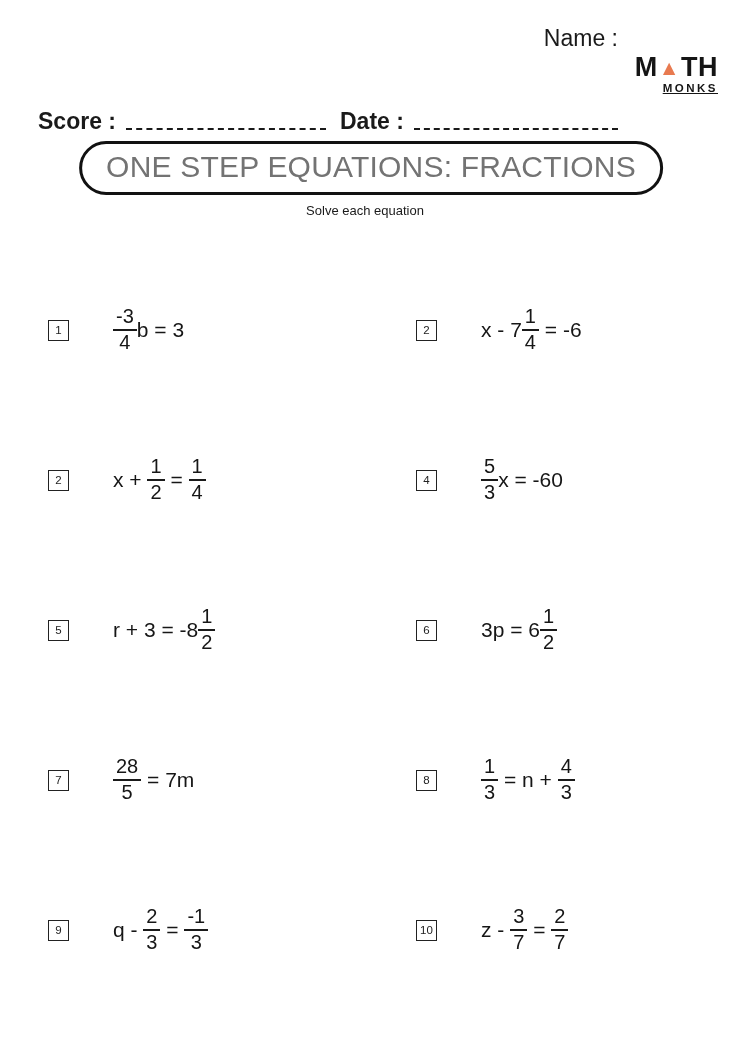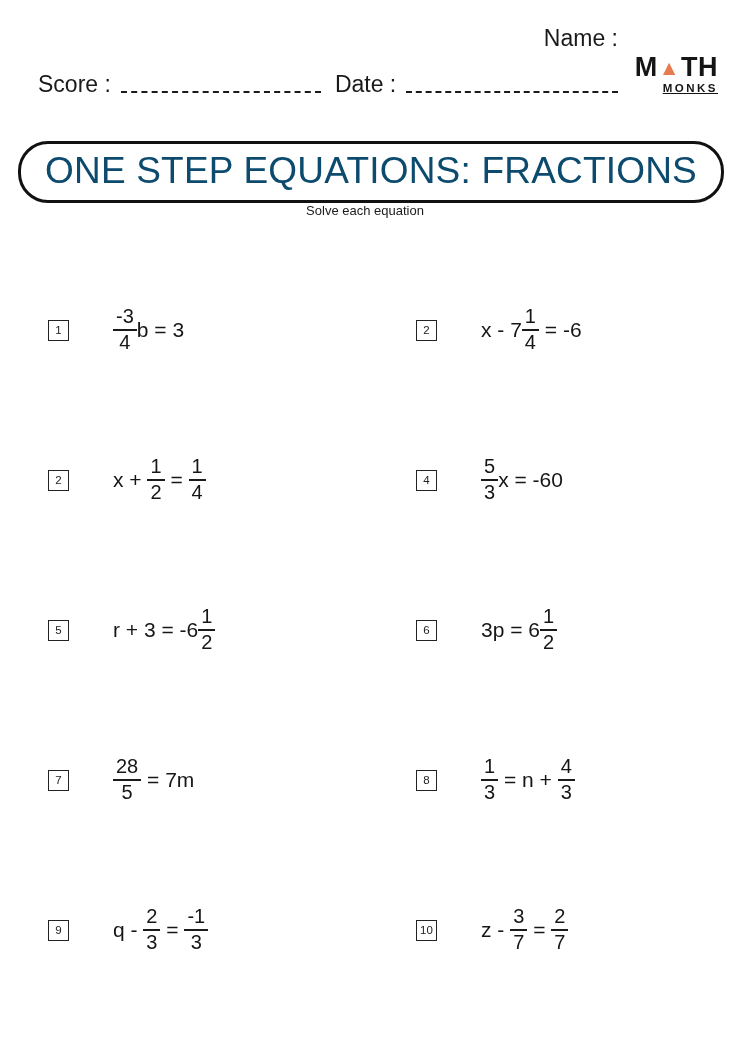--- a/index.html
+++ b/index.html
@@ -8,36 +8,36 @@
     width:742px; height:1050px; position:relative;
     font-family:"Liberation Sans", sans-serif;
     color:#1a1a1a; overflow:hidden;
   }
   
   .hdr-row { position:absolute; display:flex; align-items:flex-end; }
   .hdr-label { font-size:23px; white-space:pre; }
   .dashline { border-bottom:2px dashed #1a1a1a; height:2px; margin-bottom:5px; }
   .row-name { left:38px; top:25px; width:580px;flex-direction:column; }
   .row-name .dashline { flex:1; margin-left:10px; }
-  .row-score { left:38px; top:71px; width:580px; }
+  .row-score { left:38px; top:71px; width:580px;font-weight:bold; }
   .line-score { width:200px; margin-left:10px; }
-  .label-date { margin-left:14px; }
+  .label-date { margin-left:14px;margin-top:37px; }
   .line-date { flex:1; margin-left:10px; }
   
   .logo { position:absolute; right:24px; top:52px; text-align:right; }
   .logo-top { display:flex; align-items:baseline; justify-content:flex-end;
               font-size:27px; font-weight:700; letter-spacing:.5px; color:#151515; }
   .logo-tri { font-size:21px; line-height:1; margin:0 1px; transform:translateY(-1px); }
   .logo-sub { font-size:11.5px; font-weight:600; letter-spacing:2.5px; color:#151515; margin-top:-1px;text-decoration:underline; }
   
   .title-pill {
     position:absolute; top:141px; left:50%; transform:translateX(-50%);
     border:3px solid #111; border-radius:30px;
     padding:6px 24px 8px; white-space:nowrap;
-    font-size:37px; letter-spacing:.2px; color:#0c4a6e;
+    font-size:30px; letter-spacing:.2px; color:#737373;
   }
   .subtitle { position:absolute; top:203px; left:0; width:730px; text-align:center; font-size:13px; }
   
   .problems {
     position:absolute; top:255px; left:44px;
     display:grid; grid-template-columns:368px 330px; grid-auto-rows:150px;
     align-items:center;
   }
   .problem { display:flex; align-items:center; }
   .badge {
@@ -93,21 +93,21 @@
       <div class="problem">
         <span class="badge">2</span>
         <div class="equation"><span>x + </span><span class="frac"><span class="num">1</span><span class="den">2</span></span><span> = </span><span class="frac"><span class="num">1</span><span class="den">4</span></span></div>
       </div>
       <div class="problem">
         <span class="badge">4</span>
         <div class="equation"><span class="frac"><span class="num">5</span><span class="den">3</span></span><span>x = -60</span></div>
       </div>
       <div class="problem">
         <span class="badge">5</span>
-        <div class="equation"><span>r + 3 = -6</span><span class="frac"><span class="num">1</span><span class="den">2</span></span></div>
+        <div class="equation"><span>r + 3 = -8</span><span class="frac"><span class="num">1</span><span class="den">2</span></span></div>
       </div>
       <div class="problem">
         <span class="badge">6</span>
         <div class="equation"><span>3p = 6</span><span class="frac"><span class="num">1</span><span class="den">2</span></span></div>
       </div>
       <div class="problem">
         <span class="badge">7</span>
         <div class="equation"><span class="frac"><span class="num">28</span><span class="den">5</span></span><span> = 7m</span></div>
       </div>
       <div class="problem">

